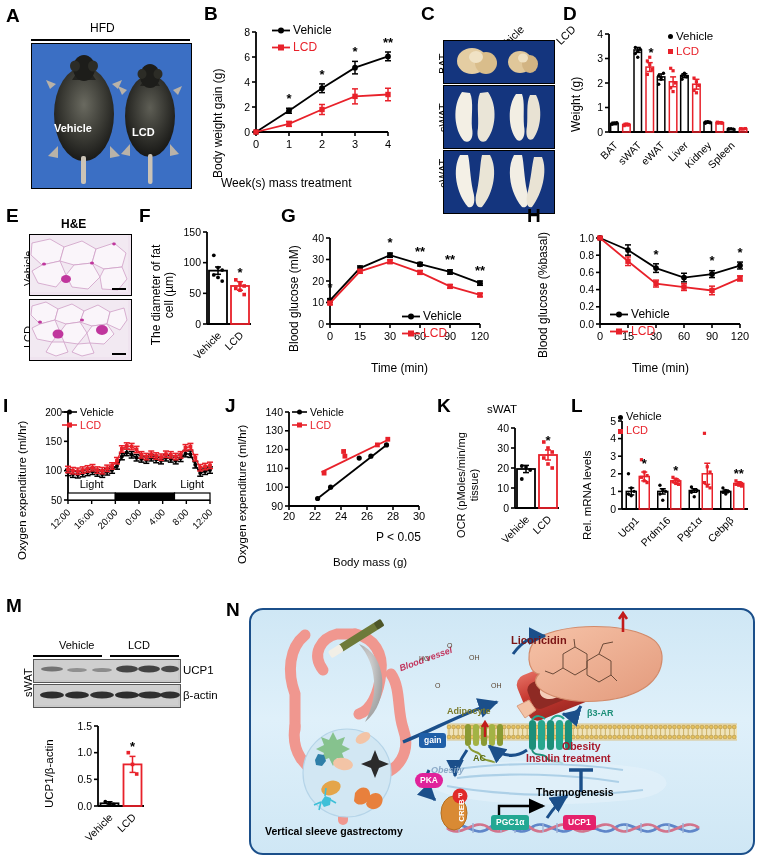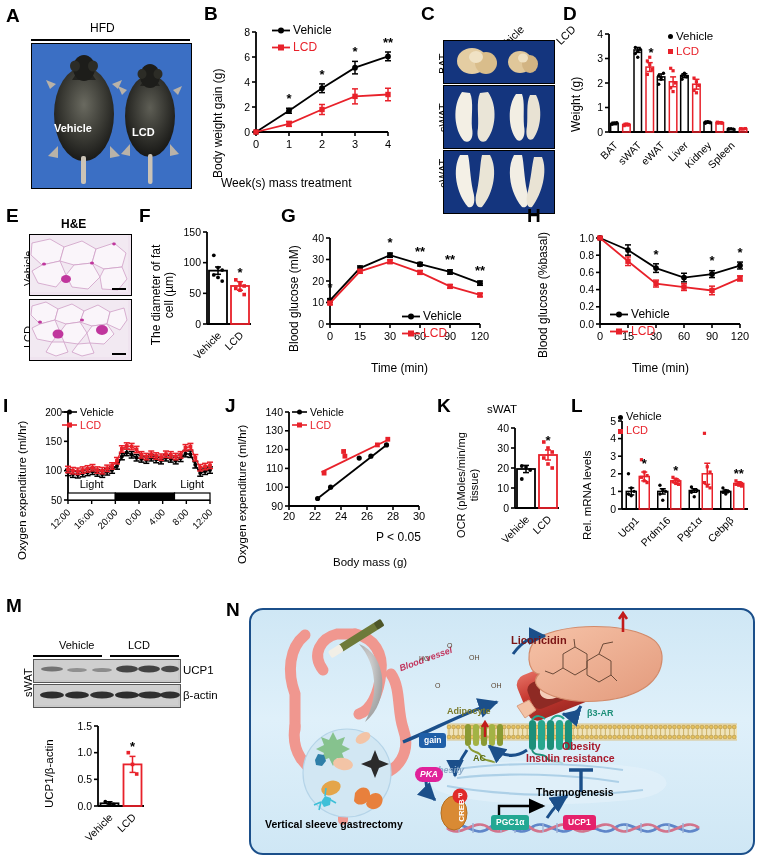--- a/index.html
+++ b/index.html
@@ -1605,27 +1605,27 @@
     <path d="M234 127 L234 113 M231 117 L234 112 L237 117" stroke="#c21b1b" stroke-width="2.4" fill="none"></path>
   </svg>
 
   <div class="dlab" style="left:260px;top:24px;color:#7a1414;font-size:11px;">Licoricidin</div>
   <div class="dlab" style="left:147px;top:44px;color:#c2365e;font-style:italic;transform:rotate(-20deg);">Blood vessel</div>
   <div class="dlab" style="left:336px;top:98px;color:#1d8f79;">β3-AR</div>
   <div class="dlab" style="left:222px;top:143px;color:#5a6a14;">AC</div>
   <div class="dlab" style="left:196px;top:96px;color:#7a7a2a;">Adipocyte</div>
   <div class="dlab" style="left:180px;top:155px;color:#8aa9c7;font-style:italic;">Obesity</div>
   <div class="pill" style="left:168px;top:123px;background:#1f5fa8;">gain</div>
-  <div class="pill" style="left:164px;top:157px;background:#e0229a;border-radius:9px;font-style:italic;">PKA</div>
+  <div class="pill" style="left:164px;top:163px;background:#e0229a;border-radius:9px;">PKA</div>
   <div class="dlab" style="left:199px;top:196px;color:#fff;font-size:8px;transform:rotate(-90deg);transform-origin:50% 50%;">CREB</div>
   <div class="dlab" style="left:207px;top:182px;color:#fff;font-size:7px;">P</div>
   <div class="pill" style="left:240px;top:205px;background:#23a893;">PGC1α</div>
   <div class="pill" style="left:312px;top:205px;background:#e5216b;">UCP1</div>
   <div class="dlab" style="left:285px;top:176px;color:#000;font-size:10.5px;">Thermogenesis</div>
   <div class="dlab" style="left:299px;top:130px;color:#a8192b;font-size:10.5px;margin-left:12px;">Obesity</div>
-  <div class="dlab" style="left:275px;top:142px;color:#a8192b;font-size:10.5px;">Insulin resistance</div>
-  <div class="dlab" style="left:14px;top:208px;color:#000;font-size:10.5px;">Vertical sleeve gastrectomy</div>
+  <div class="dlab" style="left:275px;top:142px;color:#a8192b;font-size:10.5px;">Insulin treatment</div>
+  <div class="dlab" style="left:14px;top:215px;color:#000;font-size:10.5px;">Vertical sleeve gastrectomy</div>
   <div class="dlab" style="left:168px;top:45px;color:#5a4430;font-size:7px;font-weight:normal;">HO</div>
   <div class="dlab" style="left:218px;top:44px;color:#5a4430;font-size:7px;font-weight:normal;">OH</div>
   <div class="dlab" style="left:240px;top:72px;color:#5a4430;font-size:7px;font-weight:normal;">OH</div>
   <div class="dlab" style="left:196px;top:32px;color:#5a4430;font-size:7px;font-weight:normal;">O</div>
   <div class="dlab" style="left:184px;top:72px;color:#5a4430;font-size:7px;font-weight:normal;">O</div>
 </div>
 
 </body></html>

